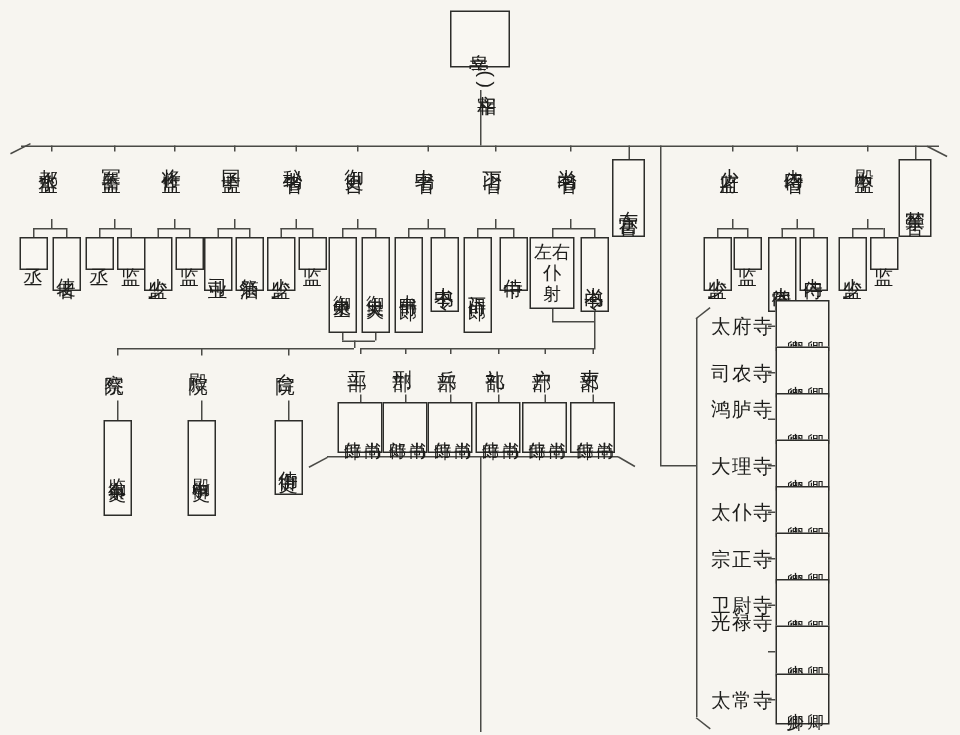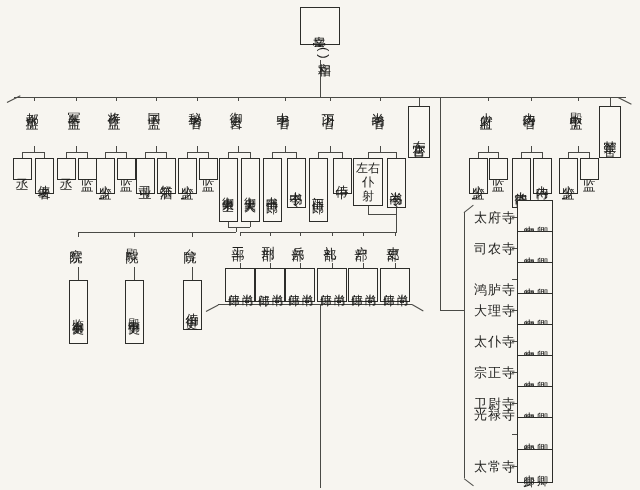--- a/index.html
+++ b/index.html
@@ -289,21 +289,21 @@
       </div>
     </div>
     <div class="hlabel" style="left: 474px; top: 240px;">司农寺</div>
     <div class="hl" style="left: 512px; top: 248px; width: 5px;"></div>
     <div class="nbox" style="left: 517px; top: 231px; width: 36px; height: 34px;">
       <div class="colwrap">
         <span class="vt" style="font-size: 11.5px; letter-spacing: 0.5px;">少卿</span>
         <span class="vt" style="font-size: 11.5px; letter-spacing: 0.5px;">卿</span>
       </div>
     </div>
-    <div class="hlabel" style="left: 474px; top: 281px; text-align: right;">鸿胪寺</div>
+    <div class="hlabel" style="left: 474px; top: 264px; text-align: right;">鸿胪寺</div>
     <div class="hl" style="left: 512px; top: 279px; width: 5px;"></div>
     <div class="nbox" style="left: 517px; top: 262px; width: 36px; height: 34px;">
       <div class="colwrap">
         <span class="vt" style="font-size: 11.5px; letter-spacing: 0.5px;">少卿</span>
         <span class="vt" style="font-size: 11.5px; letter-spacing: 0.5px;">卿</span>
       </div>
     </div>
     <div class="hlabel" style="left: 474px; top: 302px;">大理寺</div>
     <div class="hl" style="left: 512px; top: 310px; width: 5px;"></div>
     <div class="nbox" style="left: 517px; top: 293px; width: 36px; height: 34px;">

